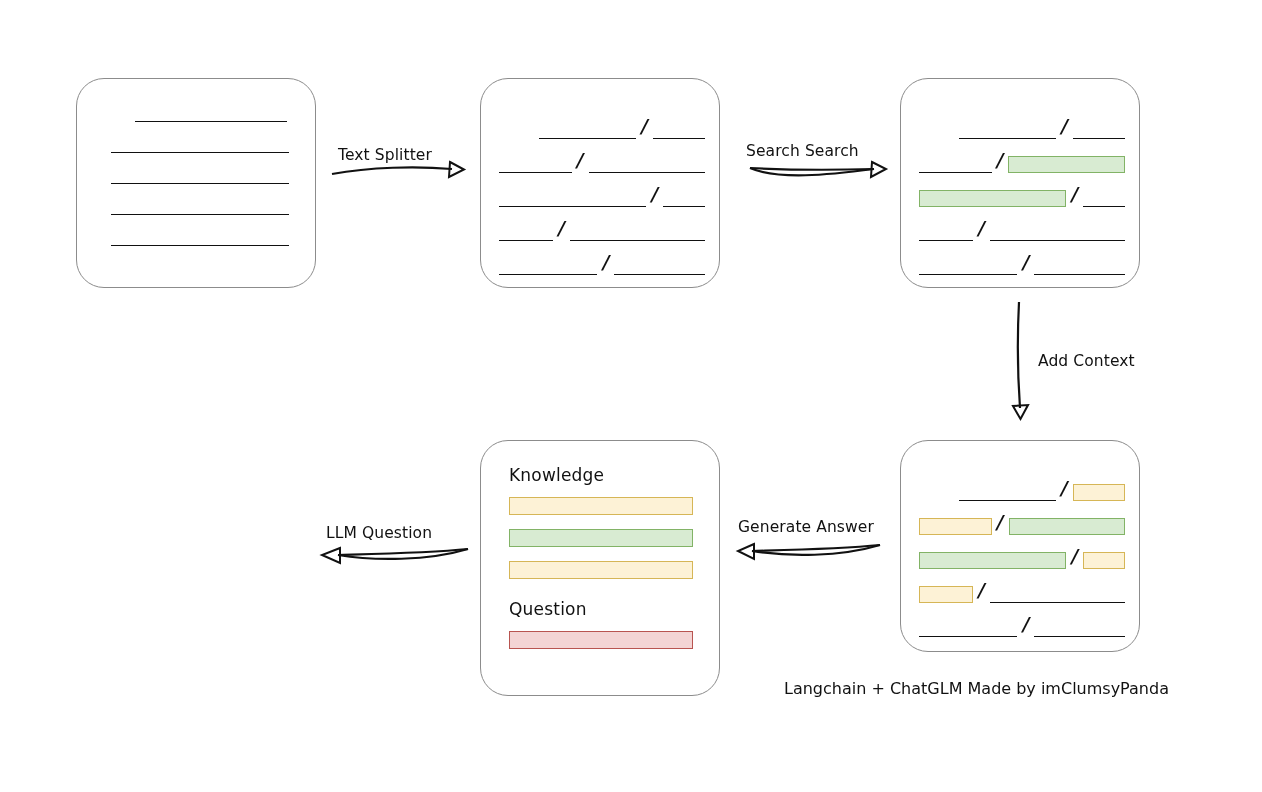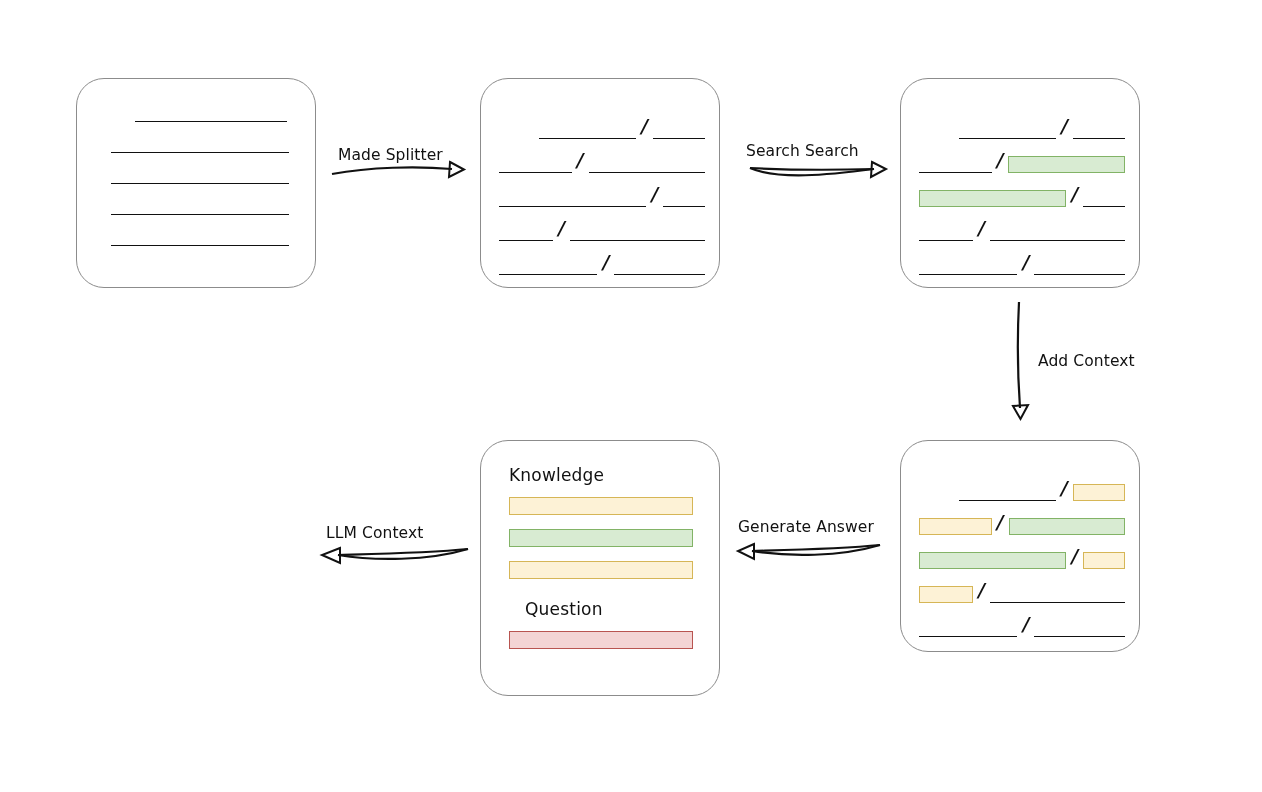--- a/index.html
+++ b/index.html
@@ -114,21 +114,21 @@
     left: 28px;
     right: 26px;
     top: 24px;
   }
   .prompt-label {
     font-size: 17px;
     color: #111111;
     margin: 0 0 12px 0;
     letter-spacing: .2px;
   }
-  .prompt-label.second { margin-top: 20px; margin-left: 16px; }
+  .prompt-label.second { margin-top: 20px; }
   .bar {
     height: 18px;
     box-sizing: border-box;
     margin-bottom: 14px;
   }
   .bar.last { margin-bottom: 0; }
   .bar.yellow { background: #fdf2d6; border: 1.4px solid #d6b656; }
   .bar.green  { background: #d8ebd2; border: 1.4px solid #82b366; }
   .bar.red    { background: #f3d4d4; border: 1.4px solid #b85450; }
 
@@ -287,21 +287,21 @@
           <span class="slash">/</span>
           <div class="seg plain" style="width: 92px;"></div>
         </div>
       </div>
   </div>
 
   <svg class="arrow-svg" id="arr-text-splitter" width="136" height="26">
     <path d="M2,14 C40,7 86,6 122,9" fill="none" stroke="#111" stroke-width="2.2"></path>
     <path d="M120,2 L134,9.5 L119,17 Z" fill="none" stroke="#111" stroke-width="2"></path>
   </svg>
-  <div class="arrow-label" id="lbl-text-splitter">Made Splitter</div>
+  <div class="arrow-label" id="lbl-text-splitter">Text Splitter</div>
 
   <svg class="arrow-svg" id="arr-vector-search" width="140" height="26">
     <path d="M2,10 C30,22 80,17 126,11" fill="none" stroke="#111" stroke-width="2.2"></path>
     <path d="M2,10 C40,12 90,12 126,11" fill="none" stroke="#111" stroke-width="2.2"></path>
     <path d="M124,4 L138,11 L123,19 Z" fill="none" stroke="#111" stroke-width="2"></path>
   </svg>
   <div class="arrow-label" id="lbl-vector-search">Search Search</div>
 
   <svg class="arrow-svg" id="arr-add-context" width="26" height="120">
     <path d="M11,2 C9,40 10,80 12,108" fill="none" stroke="#111" stroke-width="2.2"></path>
@@ -314,16 +314,17 @@
     <path d="M144,5 C104,9 52,10 16,11" fill="none" stroke="#111" stroke-width="2.2"></path>
     <path d="M18,4 L2,11 L18,19 Z" fill="none" stroke="#111" stroke-width="2"></path>
   </svg>
   <div class="arrow-label" id="lbl-generate-prompt">Generate Answer</div>
 
   <svg class="arrow-svg" id="arr-llm-response" width="150" height="24">
     <path d="M148,4 C108,16 54,16 18,10" fill="none" stroke="#111" stroke-width="2.2"></path>
     <path d="M148,4 C108,8 54,9 18,10" fill="none" stroke="#111" stroke-width="2.2"></path>
     <path d="M20,3 L2,10 L20,18 Z" fill="none" stroke="#111" stroke-width="2"></path>
   </svg>
-  <div class="arrow-label" id="lbl-llm-response">LLM Context</div>
-
+  <div class="arrow-label" id="lbl-llm-response">LLM Question</div>
+
+  <div class="footer">Langchain + ChatGLM Made by imClumsyPanda</div>
 
 </div>
 
 </body></html>

